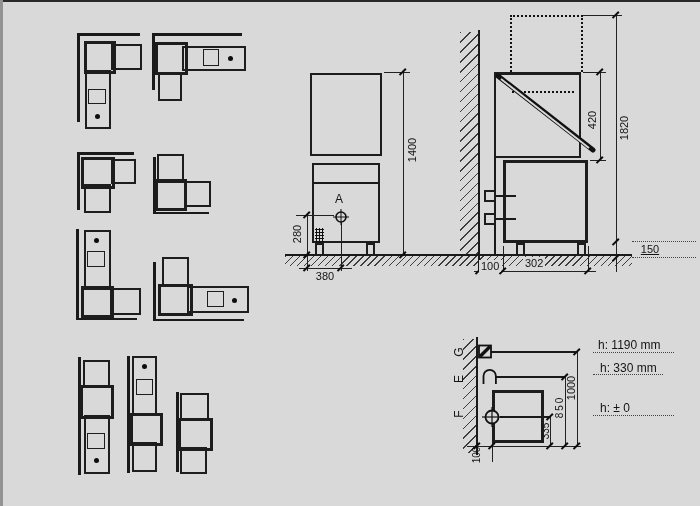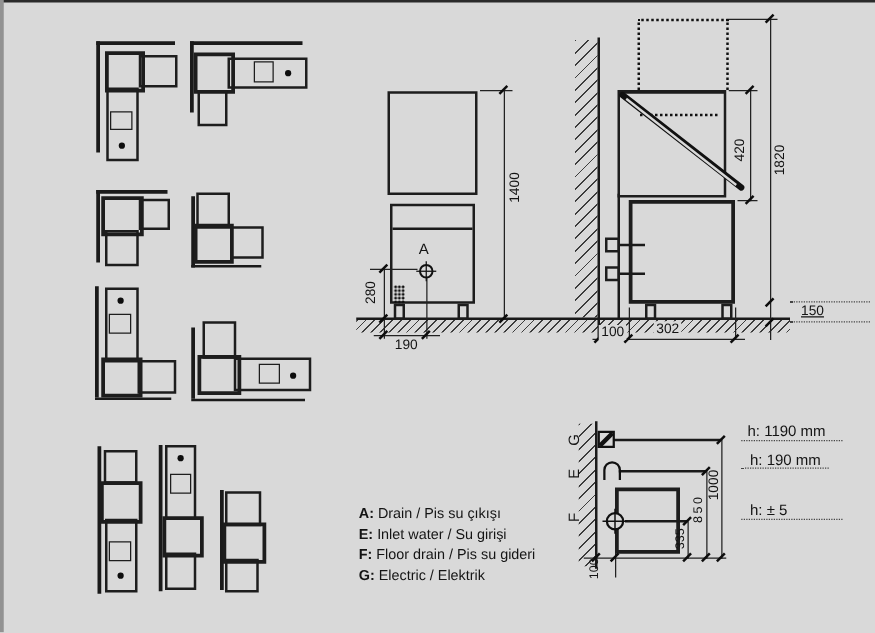--- a/index.html
+++ b/index.html
@@ -131,21 +131,21 @@
   <div class="dimh" style="left:296px;top:215px;width:38px;"></div>
   <div class="dimv" style="left:307px;top:215px;height:56px;"></div>
   <div class="tk" style="left:302px;top:214px;"></div>
   <div class="tk" style="left:302px;top:254px;"></div>
   <div class="rot" style="left:297px;top:234px;">280</div>
   <div class="dotblock" style="left:315px;top:228px;width:9px;height:15px;"></div>
   <div class="dimv" style="left:341px;top:222px;height:49px;"></div>
   <div class="dimh" style="left:299px;top:268px;width:53px;"></div>
   <div class="tk" style="left:302px;top:267px;"></div>
   <div class="tk" style="left:336px;top:267px;"></div>
-  <div class="lbl c" style="left:310px;top:270px;width:30px;">190</div>
+  <div class="lbl c" style="left:310px;top:270px;width:30px;">380</div>
   <div class="dimh" style="left:384px;top:72px;width:26px;"></div>
   <div class="dimv" style="left:403px;top:72px;height:184px;"></div>
   <div class="tk" style="left:398px;top:71px;"></div>
   <div class="tk" style="left:398px;top:254px;"></div>
   <div class="rot" style="left:412px;top:150px;">1400</div>
 
   <div class="hatchw" style="left:460px;top:32px;width:18px;height:222px;"></div>
   <div class="vl" style="left:478px;top:30px;height:242px;"></div>
   <div class="dotrect" style="left:510px;top:15px;width:69px;height:55px;"></div>
   <div class="dimh" style="left:583px;top:15px;width:39px;"></div>
@@ -204,31 +204,25 @@
   <div class="tk" style="left:545px;top:416px;"></div>
   <div class="tk" style="left:560px;top:376px;"></div>
   <div class="tk" style="left:572px;top:351px;"></div>
   <div class="rot" style="left:545px;top:431px;font-size:10px;">335</div>
   <div class="rot" style="left:559px;top:407px;font-size:10px;letter-spacing:2px;">850</div>
   <div class="rot" style="left:571px;top:388px;">1000</div>
   <div class="rot" style="left:476px;top:455px;font-size:10px;">100</div>
 
   <div class="hnote" style="left:598px;top:338px;">h: 1190 mm</div>
   <div class="dotf" style="left:593px;top:352px;width:81px;"></div>
-  <div class="hnote" style="left:600px;top:361px;">h: 190 mm</div>
+  <div class="hnote" style="left:600px;top:361px;">h: 330 mm</div>
   <div class="dotf" style="left:593px;top:374px;width:70px;"></div>
-  <div class="hnote" style="left:600px;top:401px;">h: ± 5</div>
+  <div class="hnote" style="left:600px;top:401px;">h: ± 0</div>
   <div class="dotf" style="left:593px;top:415px;width:81px;"></div>
 
-  <div class="legend">
-    <div><b>A:</b> <span>Drain / Pis su çıkışı</span></div>
-    <div><b>E:</b> <span>Inlet water / Su girişi</span></div>
-    <div><b>F:</b> <span>Floor drain / Pis su gideri</span></div>
-    <div><b>G:</b> <span>Electric / Elektrik</span></div>
-  </div>
 
   <svg width="700" height="506" style="position:absolute;left:0;top:0;pointer-events:none;">
 
     <g>
       <line x1="498" y1="76" x2="593" y2="150" stroke="#111" stroke-width="5" stroke-linecap="round"></line>
       <line x1="501" y1="79" x2="589" y2="148" stroke="#d9d9d9" stroke-width="1.8"></line>
     </g>
 
     <g>
       <circle cx="341" cy="217" r="5" fill="#d9d9d9" stroke="#111" stroke-width="1.6"></circle>

